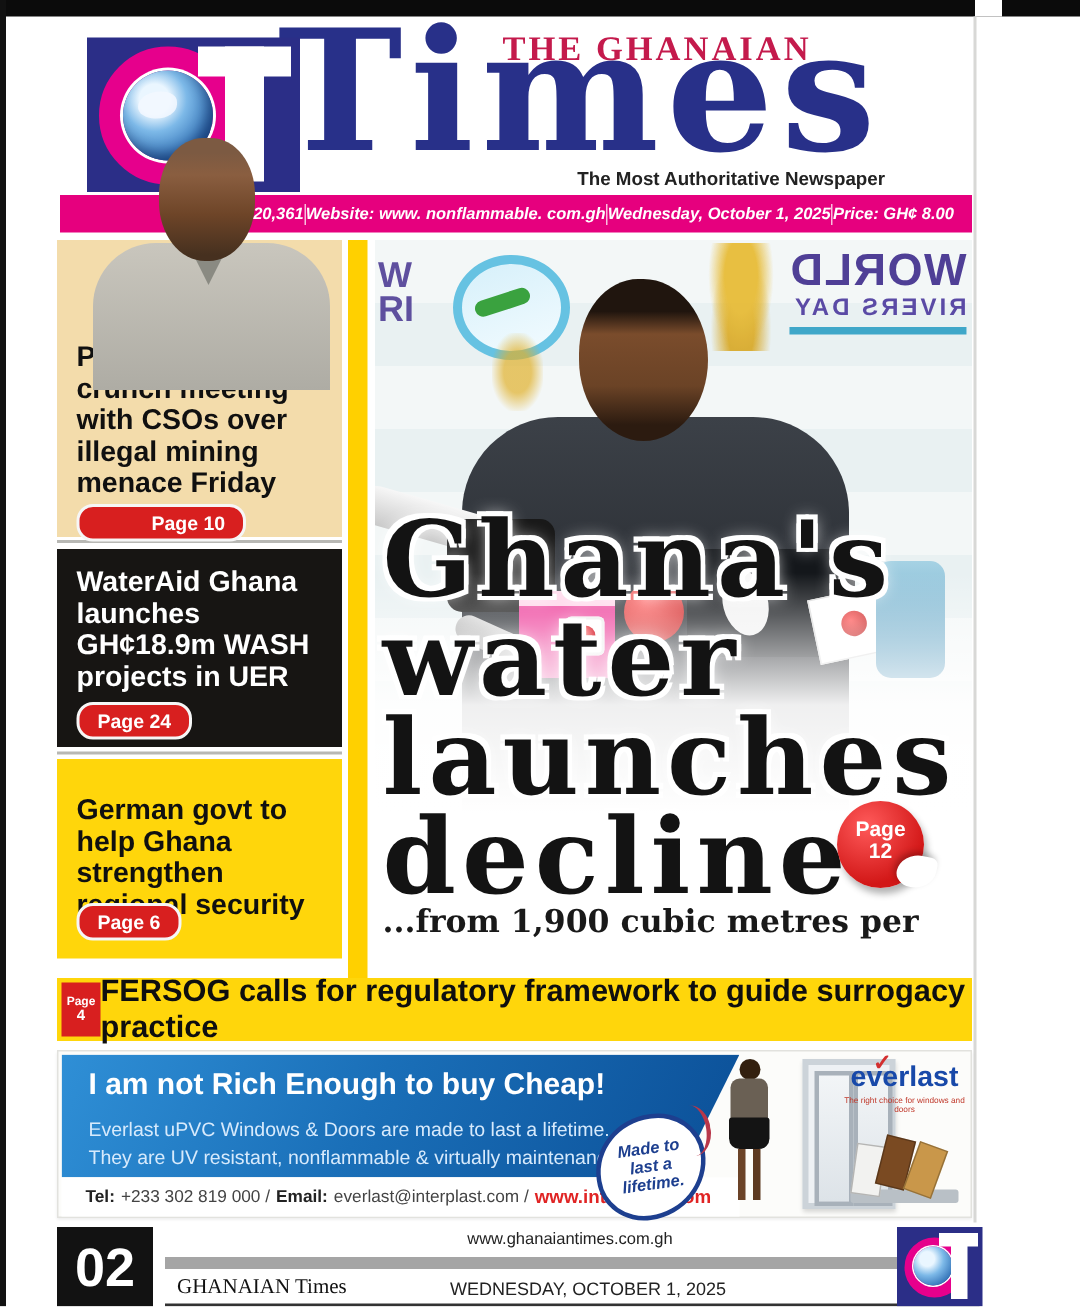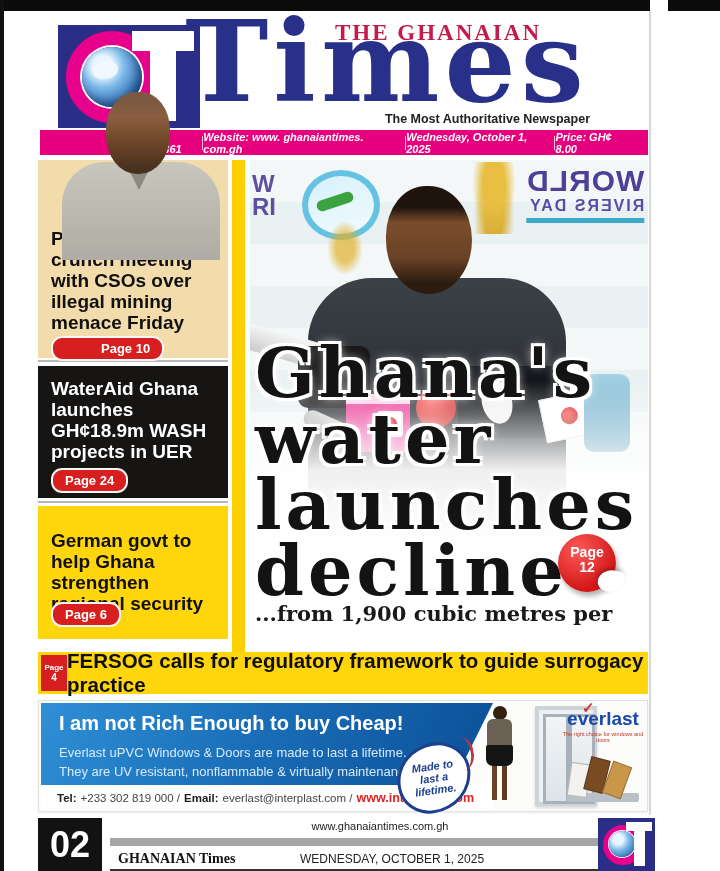--- a/index.html
+++ b/index.html
@@ -165,21 +165,21 @@
   .pr1{left:6px;top:8px;background:#f2f2f0;transform:rotate(8deg);}
   .pr2{left:24px;top:3px;background:#7a4a22;transform:rotate(14deg);}
   .pr3{left:44px;top:8px;background:#c9974a;transform:rotate(20deg);}
 
   
   .footer{left:38px;top:818px;width:617px;height:53px;}
   .pagebox{position:absolute;left:0;top:0;width:64px;height:53px;background:#121212;color:#fff;display:flex;
       align-items:center;justify-content:center;font-weight:bold;font-size:36px;}
   .f-site{position:absolute;left:72px;top:2px;width:540px;text-align:center;font-size:11px;color:#222;}
   .f-graybar{position:absolute;left:72px;top:20px;width:543px;height:8px;background:#a5a5a5;}
-  .f-paper{position:absolute;left:80px;top:33px;font-family:"Liberation Serif",serif;font-weight:bold;
+  .f-paper{position:absolute;left:80px;top:33px;font-family:"Liberation Serif",serif;font-weight:normal;
       font-size:14px;color:#111;}
   .f-date{position:absolute;left:262px;top:34px;font-size:12px;color:#222;}
   .f-bottomline{position:absolute;left:72px;top:51px;width:543px;height:2px;background:#333;}
   .gt-mini{position:absolute;left:560px;top:0;width:57px;height:53px;background:#2b2e87;}
   .gt-mini .ring{position:absolute;left:5px;top:7px;width:24px;height:24px;border:8px solid #e6008c;border-radius:50%;}
   .gt-mini .glb{position:absolute;left:11px;top:13px;width:26px;height:26px;border-radius:50%;
       background:radial-gradient(circle at 35% 32%,#eaf6ff 0 20%,#7db9e8 45%,#2f6fb5 80%);box-shadow:0 0 0 1px #fff;}
   .gt-mini .tt{position:absolute;left:28px;top:4px;width:26px;height:9px;background:#fff;}
   .gt-mini .ts{position:absolute;left:36px;top:4px;width:11px;height:44px;background:#fff;}
 </style>
@@ -200,21 +200,21 @@
     <div class="t-top"></div>
     <div class="t-stem"></div>
   </div>
   <div class="abs nameplate">Times</div>
   <div class="abs kicker">THE GHANAIAN</div>
   <div class="abs tagline">The Most Authoritative Newspaper</div>
 
   <div class="abs info-bar">
     <span>No. 20,361</span>
     <span class="sep"></span>
-    <span>Website: www. ghanaiantimes. com.gh</span>
+    <span>Website: www. nonflammable. com.gh</span>
     <span class="sep"></span>
     <span>Wednesday, October 1, 2025</span>
     <span class="sep"></span>
     <span>Price: GH¢ 8.00</span>
   </div>
 
   <div class="abs story-photo">
     <div class="story-headline">President holds crunch meeting with CSOs over illegal mining menace Friday</div>
     <div class="pill" style="top:176px;padding-left:48px;">Page 10</div>
   </div>

